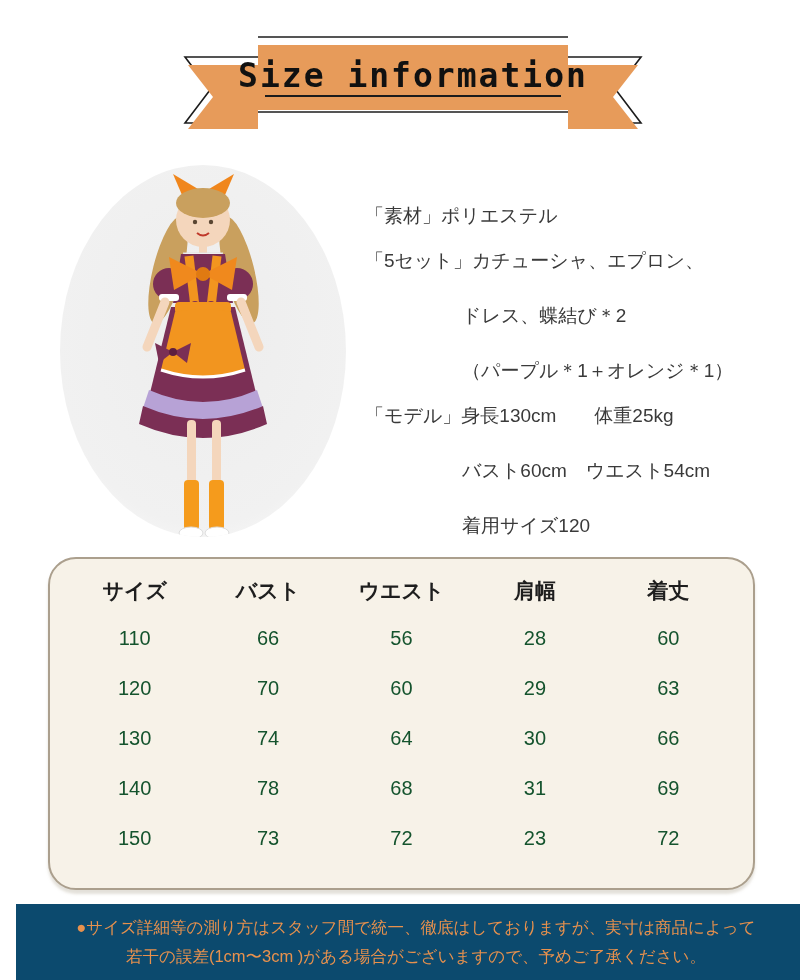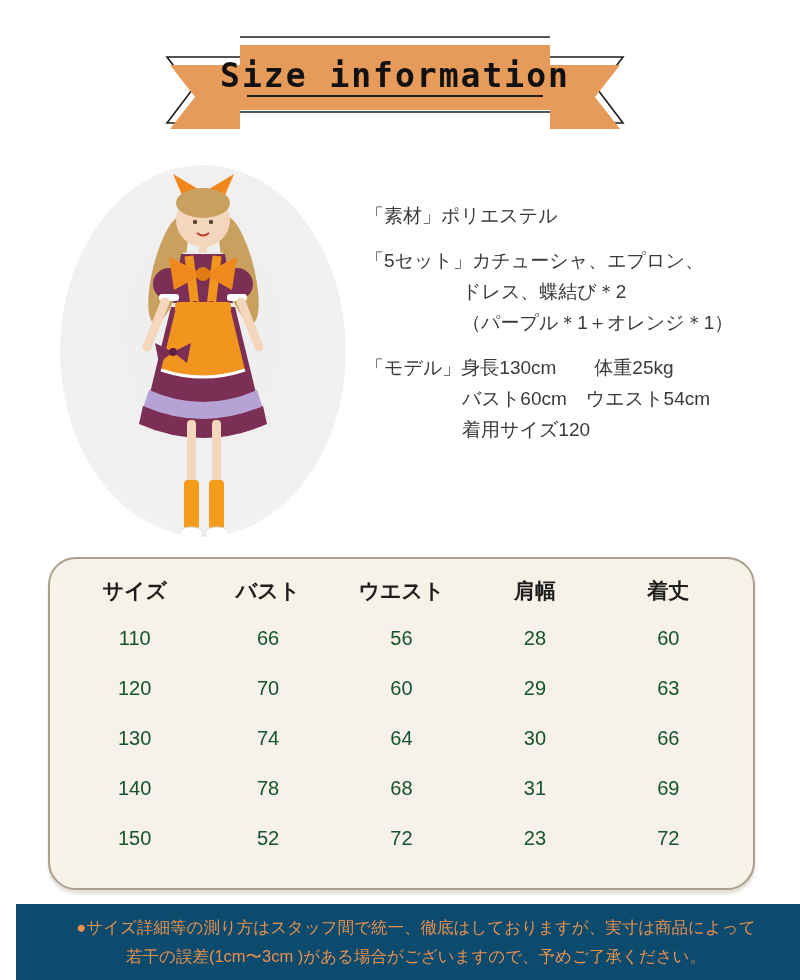--- a/index.html
+++ b/index.html
@@ -2,32 +2,32 @@
 <html><head>
 <meta charset="utf-8">
 <style>
   html,body{margin:0;padding:0;}
   body{
     width:800px;height:980px;position:relative;background:#ffffff;
     font-family:"Liberation Sans","DejaVu Sans",sans-serif;color:#333;
     overflow:hidden;
   }
   
-  .banner{position:absolute;left:165px;top:28px;width:460px;height:106px;}
+  .banner{position:absolute;left:183px;top:28px;width:460px;height:106px;}
   .banner svg{display:block;}
   .banner-text{
     font-family:"DejaVu Sans Mono",monospace;font-weight:bold;
     letter-spacing:2px;
   }
   
   .photo{position:absolute;left:57px;top:162px;width:293px;height:378px;}
   
   .details{position:absolute;left:365px;top:200px;width:430px;font-size:19px;color:#3a3a3a;}
   .detail-group{margin:0 0 14px;line-height:31px;}
-  .cont{display:block;padding-left:97px;}
+  .cont{display:block;padding-left:97px;margin-top:24px;}
   
   .size-table{
     position:absolute;left:48px;top:557px;width:707px;height:333px;
     background:#f7f2e8;border:2px solid #ab9f8d;border-radius:28px;
     box-sizing:border-box;box-shadow:0 4px 3px rgba(175,165,145,0.35);
     padding:18px 18px 0;
   }
   .t-head,.t-row{display:grid;grid-template-columns:repeat(5,1fr);text-align:center;}
   .t-head{margin-bottom:8px;}
   .t-head .t-cell{font-size:21px;font-weight:bold;color:#1e1e1e;}
@@ -171,21 +171,21 @@
       </div>
       <div class="t-row">
         <div class="t-cell">140</div>
         <div class="t-cell">78</div>
         <div class="t-cell">68</div>
         <div class="t-cell">31</div>
         <div class="t-cell">69</div>
       </div>
       <div class="t-row">
         <div class="t-cell">150</div>
-        <div class="t-cell">52</div>
+        <div class="t-cell">73</div>
         <div class="t-cell">72</div>
         <div class="t-cell">23</div>
         <div class="t-cell">72</div>
       </div>
     </div>
 </div>
 
 <div class="footer">
   <div>●サイズ詳細等の測り方はスタッフ間で統一、徹底はしておりますが、実寸は商品によって</div>
   <div>若干の誤差(1cm〜3cm )がある場合がございますので、予めご了承ください。</div>

